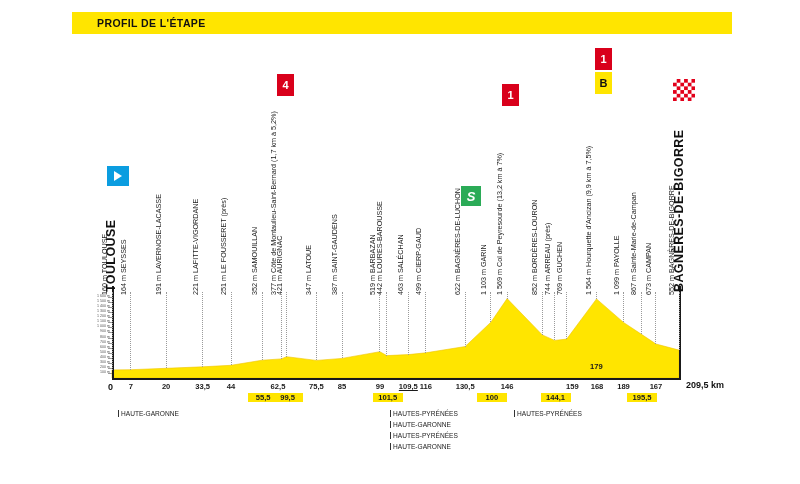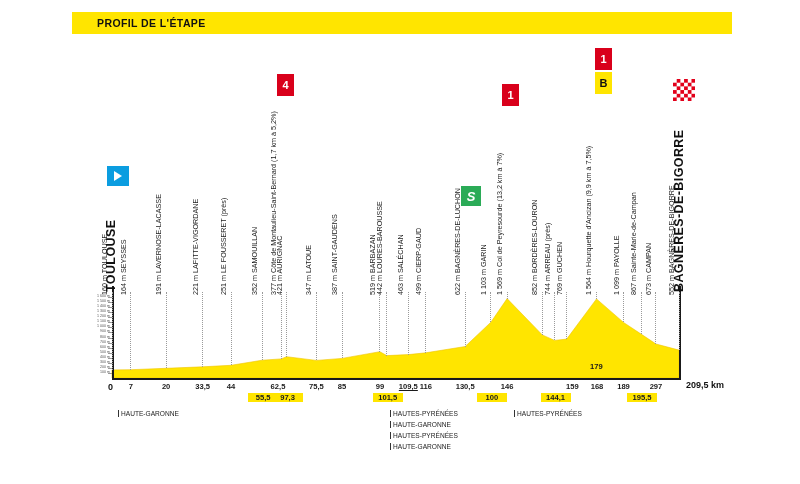--- a/index.html
+++ b/index.html
@@ -186,21 +186,21 @@
       <div class="pline" style="left: 230.584px; top: 292px; height: 73.3024px;"></div>
       <div class="kmlabel" style="left: 217.084px; width: 28px; top: 382px;">44</div>
       <div class="plabel" style="left: 259.208px; top: 286px;">352 m SAMOUILLAN</div>
       <div class="pline" style="left: 261.708px; top: 292px; height: 68.1929px;"></div>
       <div class="kmlabel yellow" style="left: 248.208px; width: 28px; top: 393px;">55,5</div>
       <div class="plabel" style="left: 278.153px; top: 286px;">377 m Côte de Montaulieu-Saint-Bernard (1,7 km à 5,2%)</div>
       <div class="pline" style="left: 280.653px; top: 292px; height: 66.9282px;"></div>
       <div class="kmlabel" style="left: 264px; width: 28px; top: 382px;">62,5</div>
       <div class="plabel" style="left: 283.566px; top: 286px;">421 m AURIGNAC</div>
       <div class="pline" style="left: 286.066px; top: 292px; height: 64.7024px;"></div>
-      <div class="kmlabel yellow" style="left: 272.566px; width: 28px; top: 393px;">97,3</div>
+      <div class="kmlabel yellow" style="left: 272.566px; width: 28px; top: 393px;">99,5</div>
       <div class="plabel" style="left: 313.337px; top: 286px;">347 m LATOUE</div>
       <div class="pline" style="left: 315.837px; top: 292px; height: 68.4459px;"></div>
       <div class="kmlabel" style="left: 302.337px; width: 28px; top: 382px;">75,5</div>
       <div class="plabel" style="left: 339.048px; top: 286px;">387 m SAINT-GAUDENS</div>
       <div class="pline" style="left: 341.548px; top: 292px; height: 66.4224px;"></div>
       <div class="kmlabel" style="left: 328.048px; width: 28px; top: 382px;">85</div>
       <div class="plabel" style="left: 376.938px; top: 286px;">519 m BARBAZAN</div>
       <div class="pline" style="left: 379.438px; top: 292px; height: 59.7447px;"></div>
       <div class="kmlabel" style="left: 365.938px; width: 28px; top: 382px;">99</div>
       <div class="plabel" style="left: 383.704px; top: 286px;">442 m LOURES-BAROUSSE</div>
@@ -234,21 +234,21 @@
       <div class="pline" style="left: 595.953px; top: 292px; height: 6.88px;"></div>
       <div class="kmlabel" style="left: 582.453px; width: 28px; top: 362px;">179</div>
       <div class="plabel" style="left: 620.518px; top: 286px;">1 099 m PAYOLLE</div>
       <div class="pline" style="left: 623.018px; top: 292px; height: 30.4035px;"></div>
       <div class="kmlabel" style="left: 609.518px; width: 28px; top: 382px;">189</div>
       <div class="plabel" style="left: 638.11px; top: 286px;">867 m Sainte-Marie-de-Campan</div>
       <div class="pline" style="left: 640.61px; top: 292px; height: 42.14px;"></div>
       <div class="kmlabel yellow" style="left: 627.11px; width: 28px; top: 393px;">195,5</div>
       <div class="plabel" style="left: 652.995px; top: 286px;">673 m CAMPAN</div>
       <div class="pline" style="left: 655.495px; top: 292px; height: 51.9541px;"></div>
-      <div class="kmlabel" style="left: 641.995px; width: 28px; top: 382px;">297</div>
+      <div class="kmlabel" style="left: 641.995px; width: 28px; top: 382px;">167</div>
       <div class="plabel" style="left: 676px; top: 286px;">552 m BAGNÈRES-DE-BIGORRE</div>
       <div class="pline" style="left: 678.5px; top: 292px; height: 58.0753px;"></div>
     </div>
 
   <div class="km-zero">0</div>
   <div class="km-total">209,5 km</div>
 
   <div id="dept-layer">
       <div class="dept" style="left: 118px; top: 410px;"><span class="bar"></span><span>HAUTE-GARONNE</span></div>
       <div class="dept" style="left: 390px; top: 410px;"><span class="bar"></span><span>HAUTES-PYRÉNÉES</span></div>

